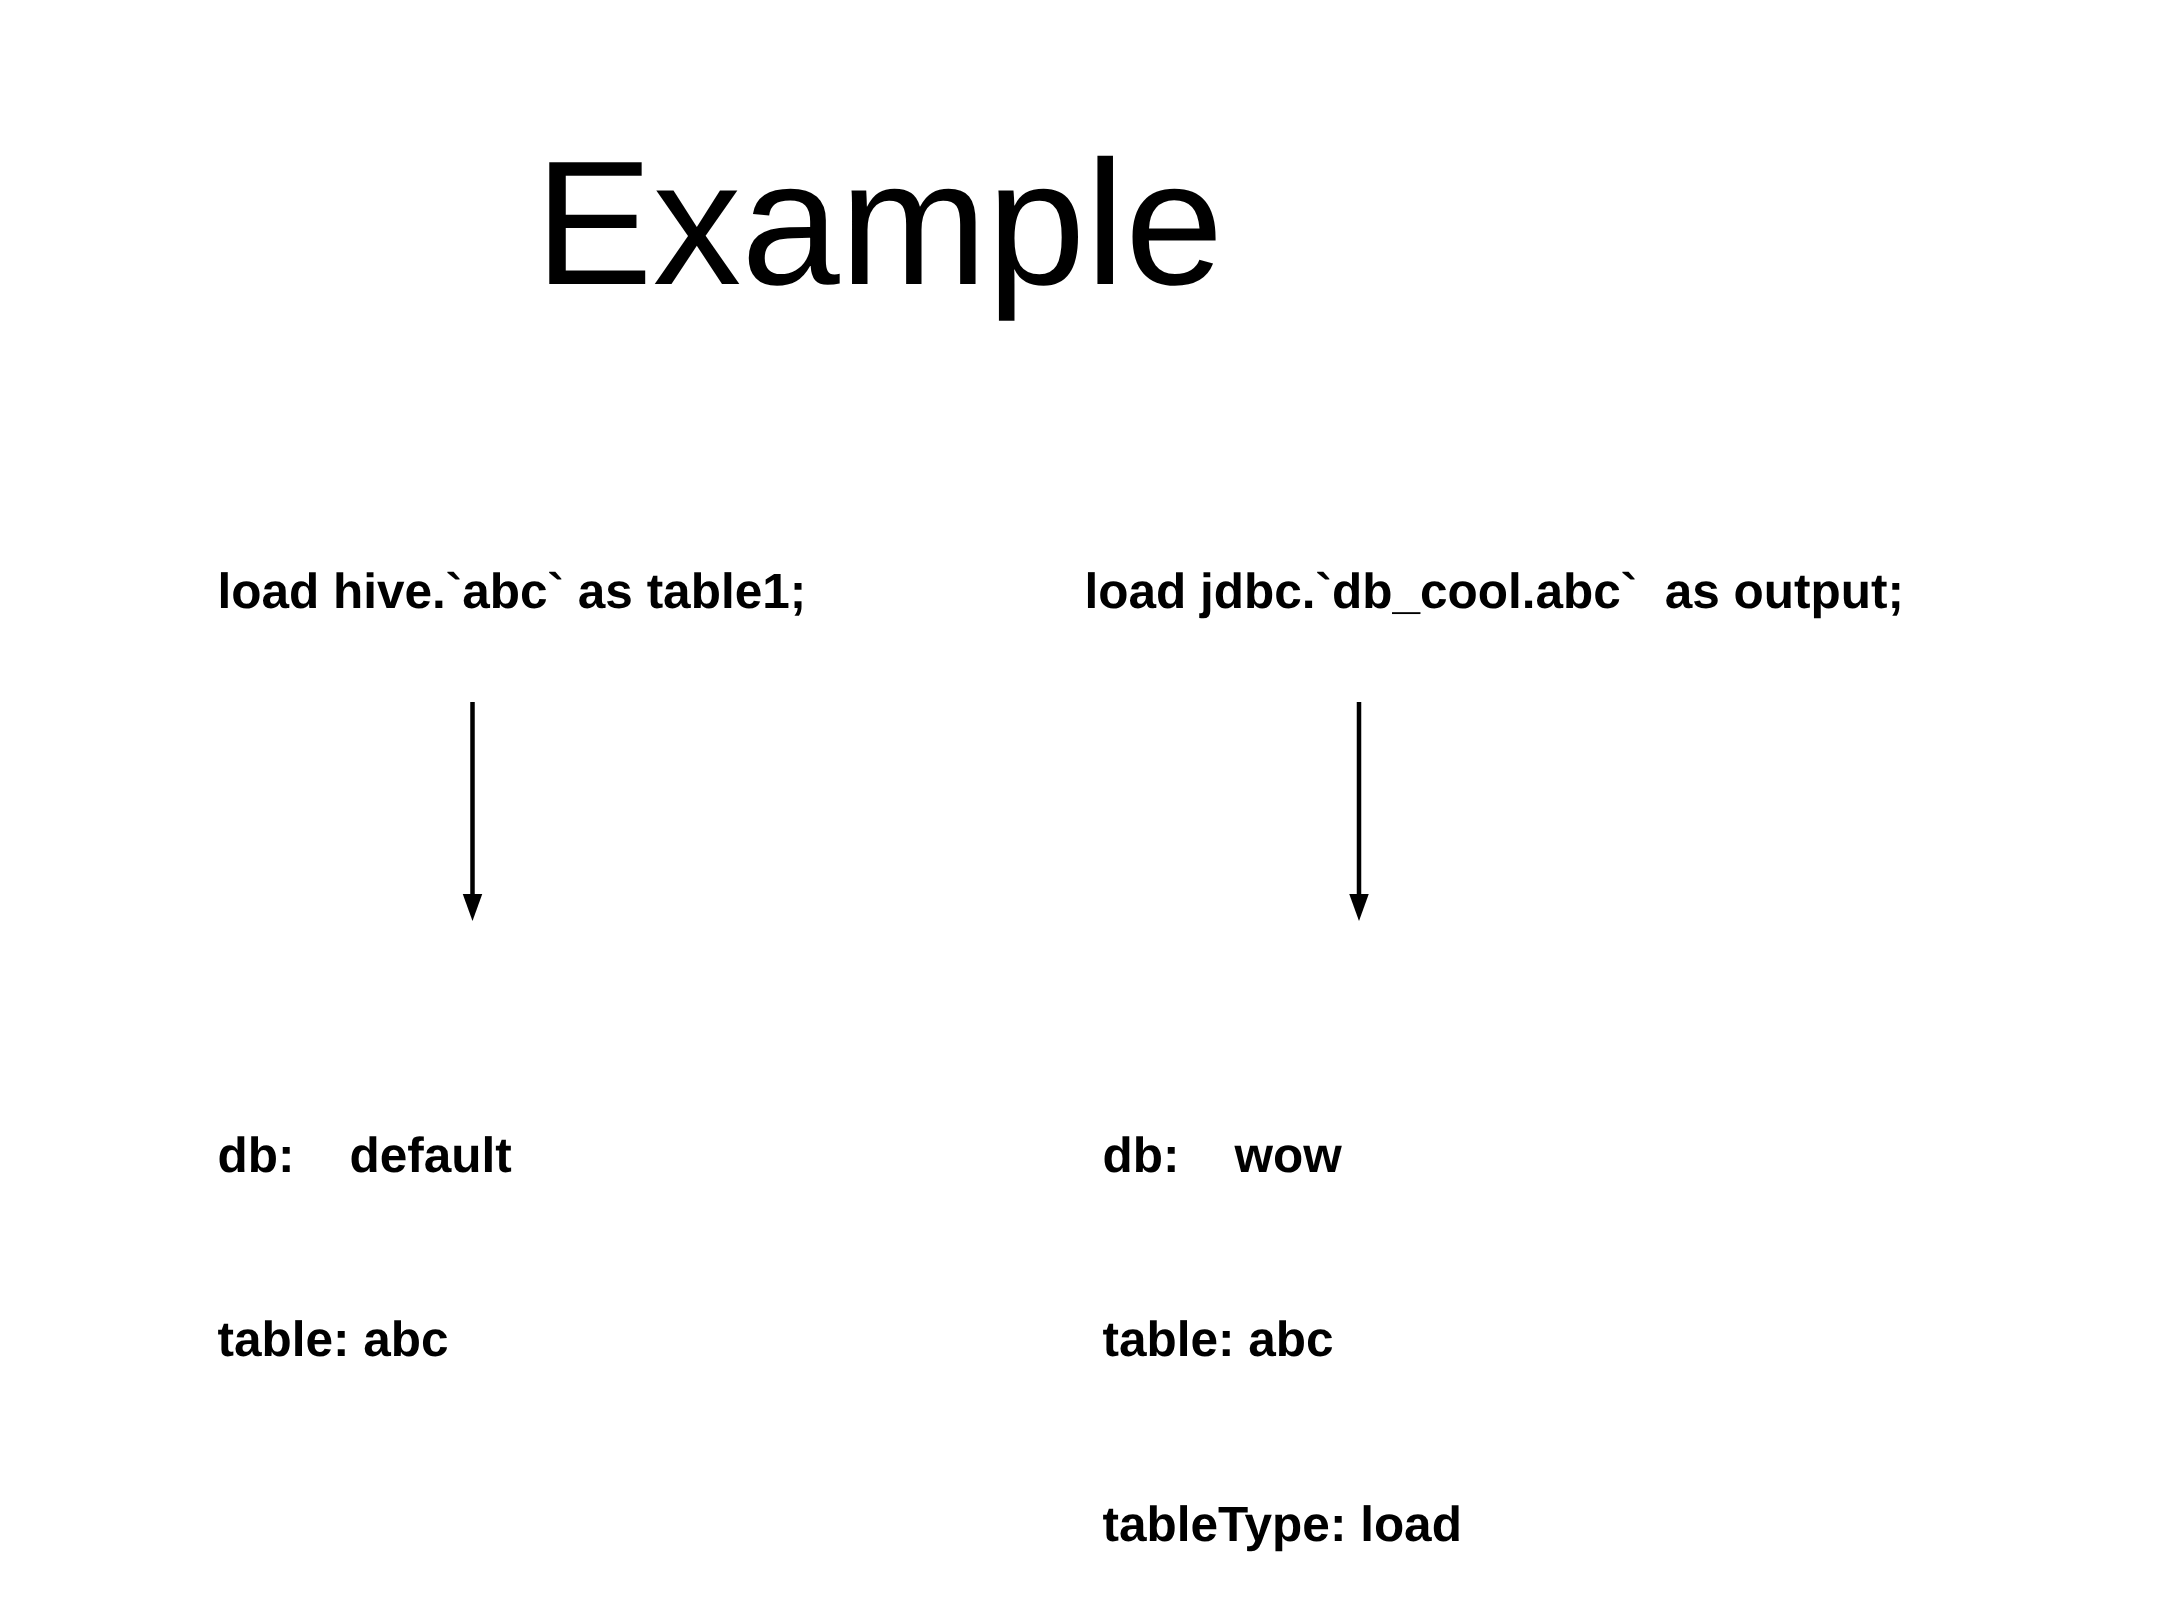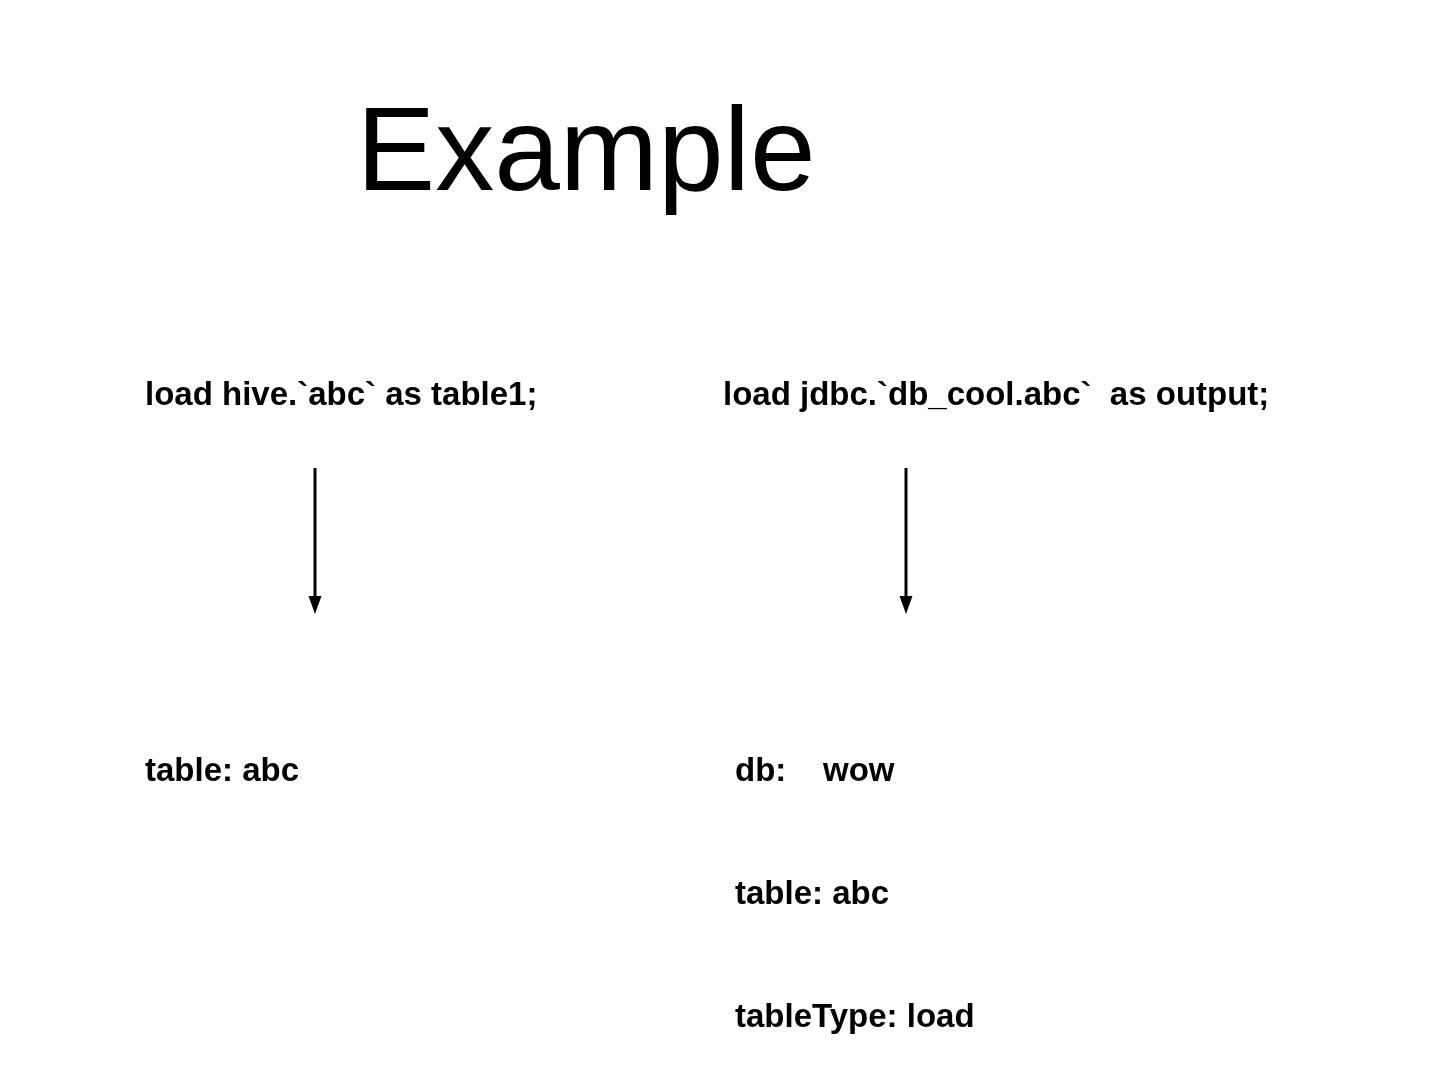--- a/index.html
+++ b/index.html
@@ -63,20 +63,21 @@
   <line x1="12" y1="2" x2="12" y2="132" stroke="#000000" stroke-width="3"></line>
   <polygon points="5.5,130 18.5,130 12,148" fill="#000000"></polygon>
 </svg>
 
 <svg class="arrow right" width="24" height="150" viewBox="0 0 24 150" xmlns="http://www.w3.org/2000/svg">
   <line x1="12" y1="2" x2="12" y2="132" stroke="#000000" stroke-width="3"></line>
   <polygon points="5.5,130 18.5,130 12,148" fill="#000000"></polygon>
 </svg>
 
 <div class="props left">
+  <div>db:    default</div>
   <div>table: abc</div>
   
   
   
   
 </div>
 
 <div class="props right">
   <div>db:    wow</div>
   <div>table: abc</div>

